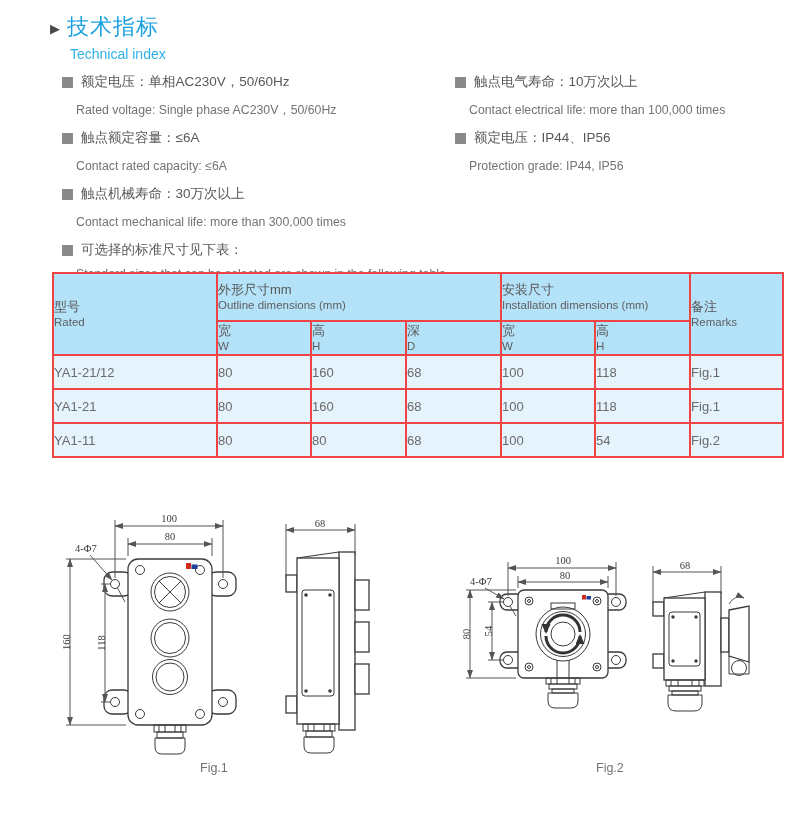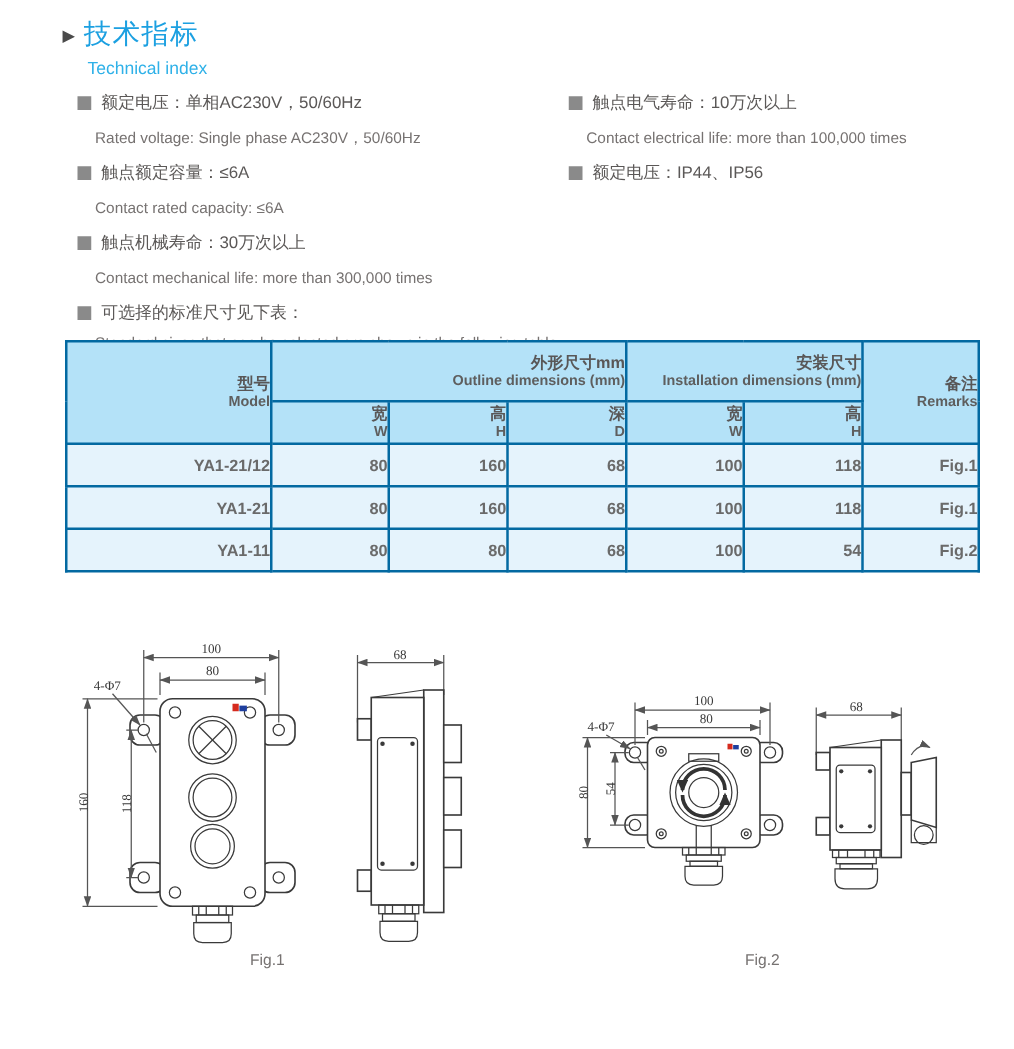--- a/index.html
+++ b/index.html
@@ -16,21 +16,21 @@
   
   .specs{position:absolute;top:68px;}
   .specs.left{left:62px;width:400px;}
   .specs.right{left:455px;width:345px;}
   .spec-cn{display:flex;align-items:center;height:28px;font-size:13.5px;color:#5b5857;}
   .bullet{display:inline-block;width:11px;height:11px;background:#8a8a8a;margin-right:8px;flex:none;}
   .spec-en{height:28px;line-height:28px;font-size:12.3px;color:#767271;margin-left:14px;white-space:nowrap;}
 
   
   table.sizes{position:absolute;left:52px;top:272px;width:730px;border-collapse:collapse;table-layout:fixed;}
-  table.sizes th,table.sizes td{border:2px solid #0369a1;padding:0;text-align:right;vertical-align:middle;font-weight:bold;}
+  table.sizes th,table.sizes td{border:2px solid #ef4444;padding:0;text-align:left;vertical-align:middle;font-weight:normal;}
   table.sizes th{background:#b4e2f8;color:#595757;}
   table.sizes td{background:#e5f3fc;color:#6a6a6a;font-size:13px;}
   .hdr-cn{font-size:13px;line-height:17px;}
   .hdr-en{font-size:11.5px;line-height:15px;color:#5e5e5e;}
   tr.hrow1 th{height:46px;}
   tr.hrow2 th{height:31px;}
   tr.brow td{height:32px;}
 
   
   svg text{font-family:"Liberation Serif",serif;fill:#3a3a3a;}
@@ -94,37 +94,38 @@
   <div class="specs right">
     <div class="spec-cn">
         <span class="bullet"></span>
         <span>触点电气寿命：10万次以上</span>
       </div>
     <div class="spec-en">Contact electrical life: more than 100,000 times</div>
     <div class="spec-cn">
         <span class="bullet"></span>
         <span>额定电压：IP44、IP56</span>
       </div>
+    <div class="spec-en">Protection grade: IP44, IP56</div>
   </div>
 
   <table class="sizes">
     <colgroup>
         <col style="width:164px">
         <col style="width:94px">
         <col style="width:95px">
         <col style="width:95px">
         <col style="width:94px">
         <col style="width:95px">
         <col style="width:93px">
       </colgroup>
     <tbody>
         <tr class="hrow1">
       <th rowspan="2">
         <div class="hdr-cn">型号</div>
-        <div class="hdr-en">Model</div>
+        <div class="hdr-en">Rated</div>
       </th>
       <th colspan="3">
         <div class="hdr-cn">外形尺寸mm</div>
         <div class="hdr-en">Outline dimensions (mm)</div>
       </th>
       <th colspan="2">
         <div class="hdr-cn">安装尺寸</div>
         <div class="hdr-en">Installation dimensions (mm)</div>
       </th>
       <th rowspan="2">

